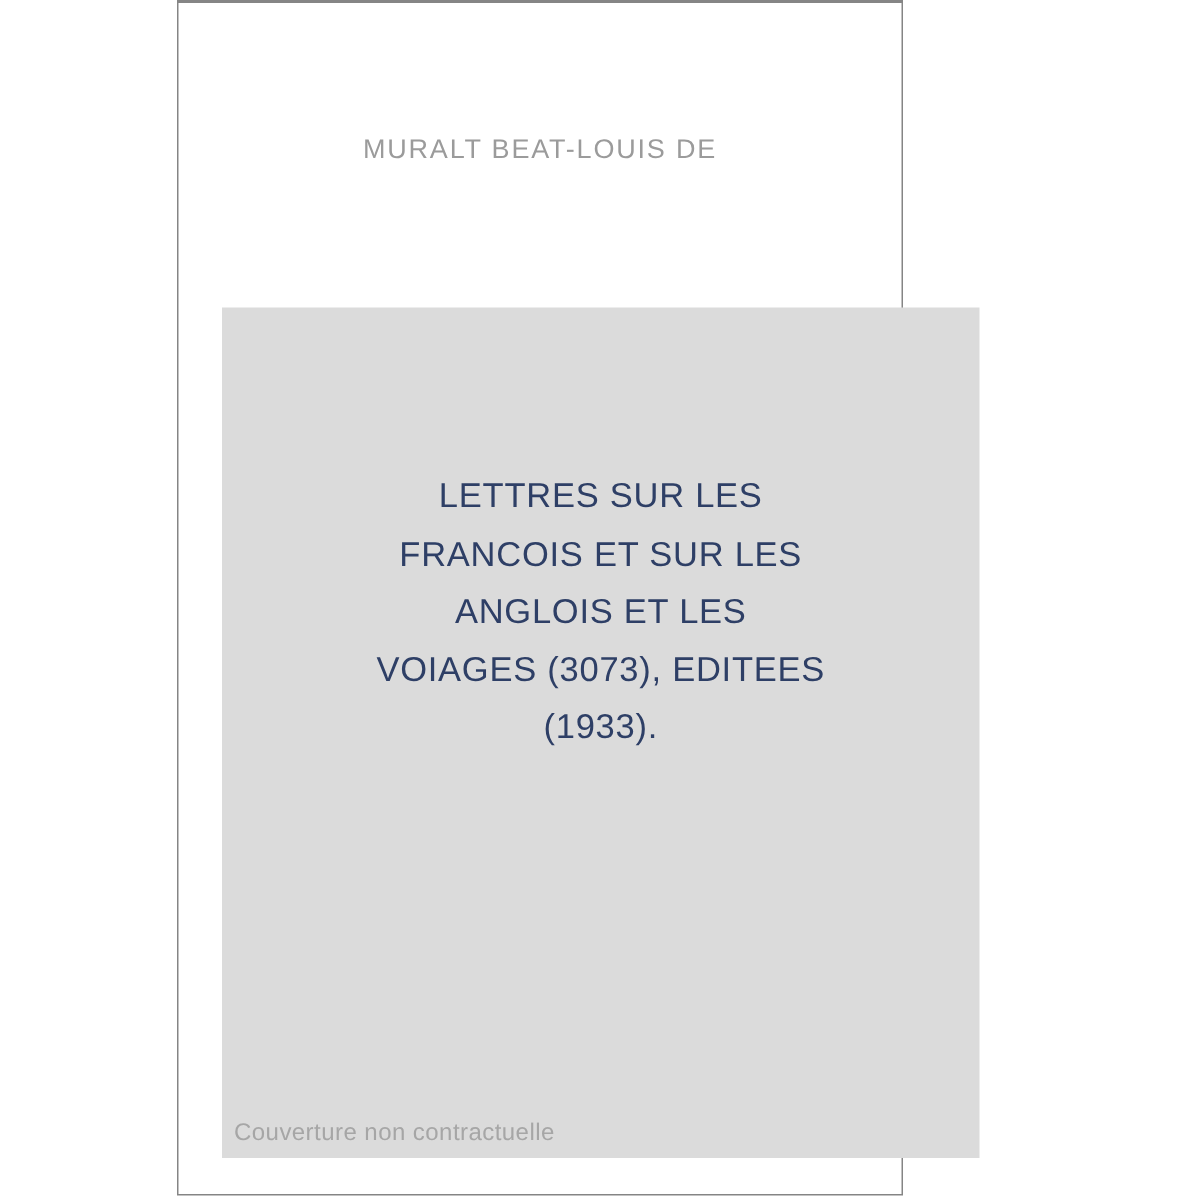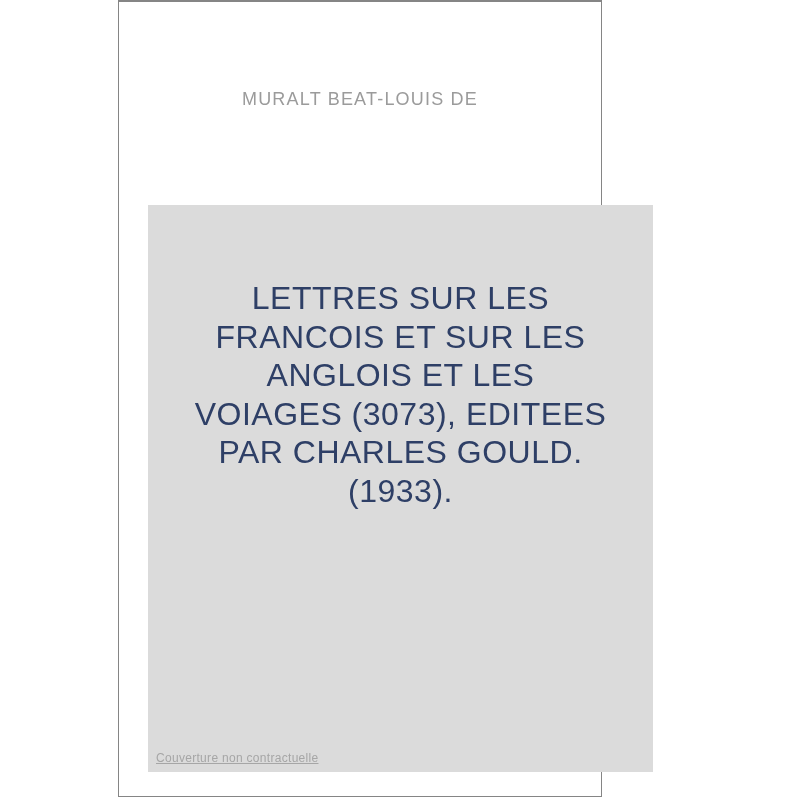--- a/index.html
+++ b/index.html
@@ -47,54 +47,53 @@
   }
   .title-box {
     position: absolute;
     left: 29px;
     top: 203px;
     width: 505px;
     height: 567px;
     background: var(--box-gray);
   }
   .title {
-    padding-top: 74px;
+    padding-top: 58px;
     text-align: center;
     color: var(--navy);
-    font-size: 32px;
+    font-size: 23px;
     font-weight: 300;
     line-height: 38.5px;
     letter-spacing: 0.5px;
+    margin-top: 48px;
   }
   .caption {
     position: absolute;
     left: 8px;
     bottom: 7px;
-    font-size: 12px;
+    font-size: 16px;
     font-weight: 300;
     letter-spacing: 0.3px;
     color: var(--caption-gray);
-    text-decoration: underline;
   }
 </style>
 </head>
 <body>
 
 <div class="canvas">
   <div class="page">
 
     <div class="author">MURALT BEAT-LOUIS DE</div>
 
     <div class="title-box">
       <div class="title">
         <div class="title-line">LETTRES SUR LES</div>
         <div class="title-line">FRANCOIS ET SUR LES</div>
         <div class="title-line">ANGLOIS ET LES</div>
         <div class="title-line">VOIAGES (3073), EDITEES</div>
-        <div class="title-line">PAR CHARLES GOULD.</div>
         <div class="title-line">(1933).</div>
       </div>
 
       <div class="caption">Couverture non contractuelle</div>
     </div>
 
   </div>
 </div>
 
 </body></html>

